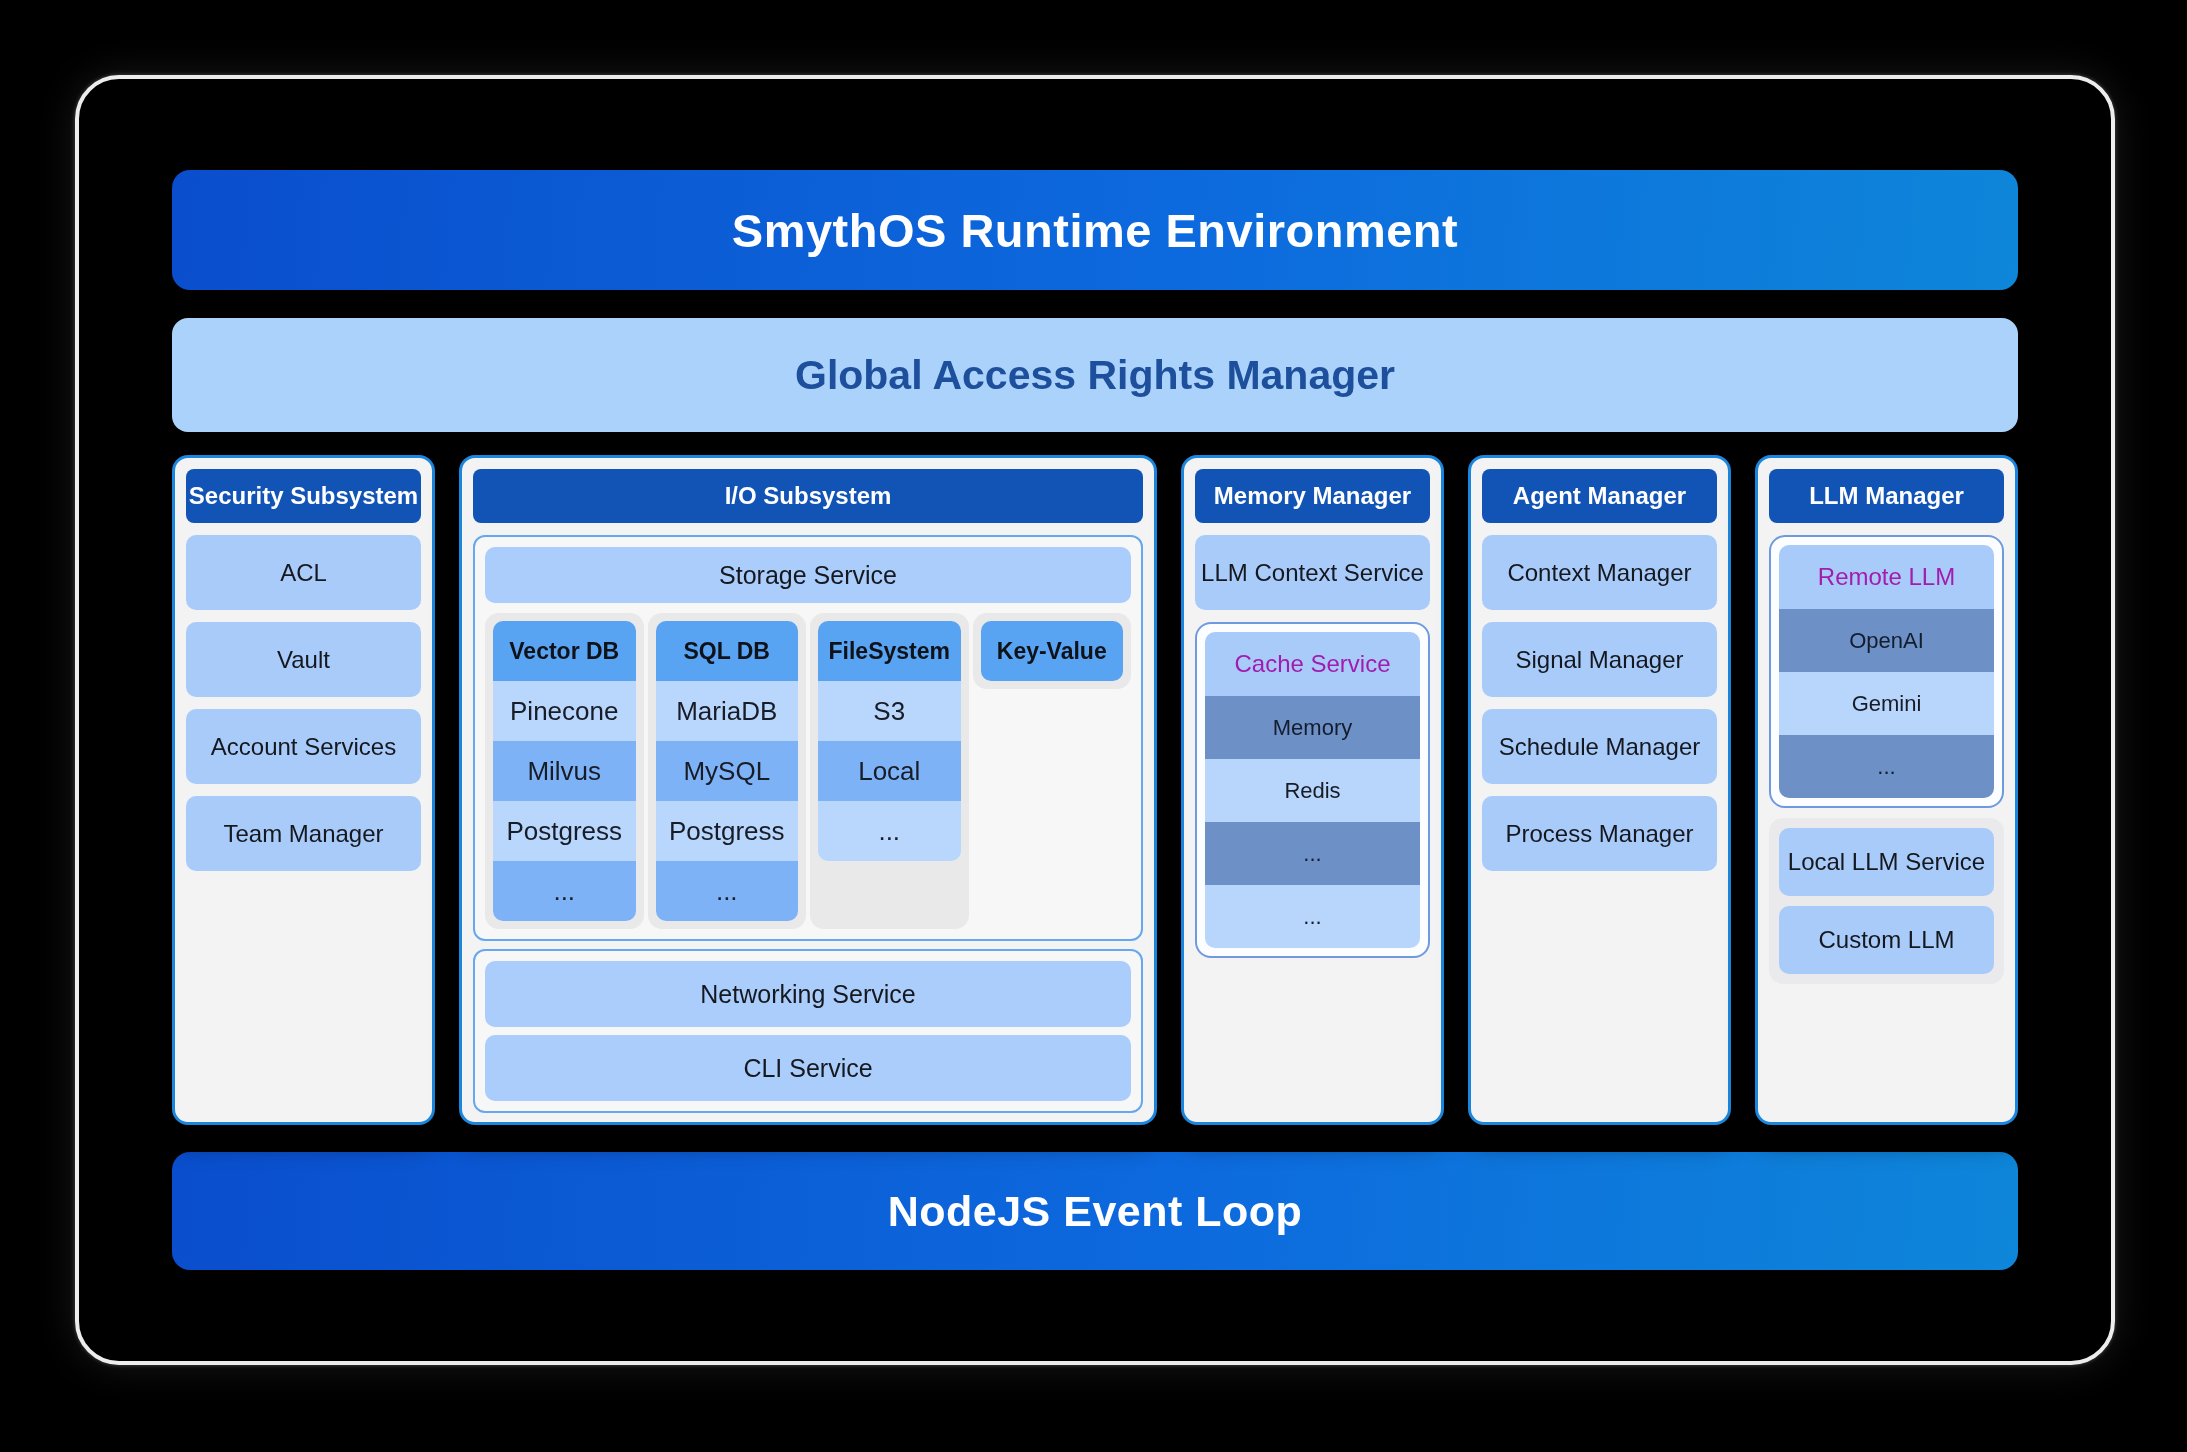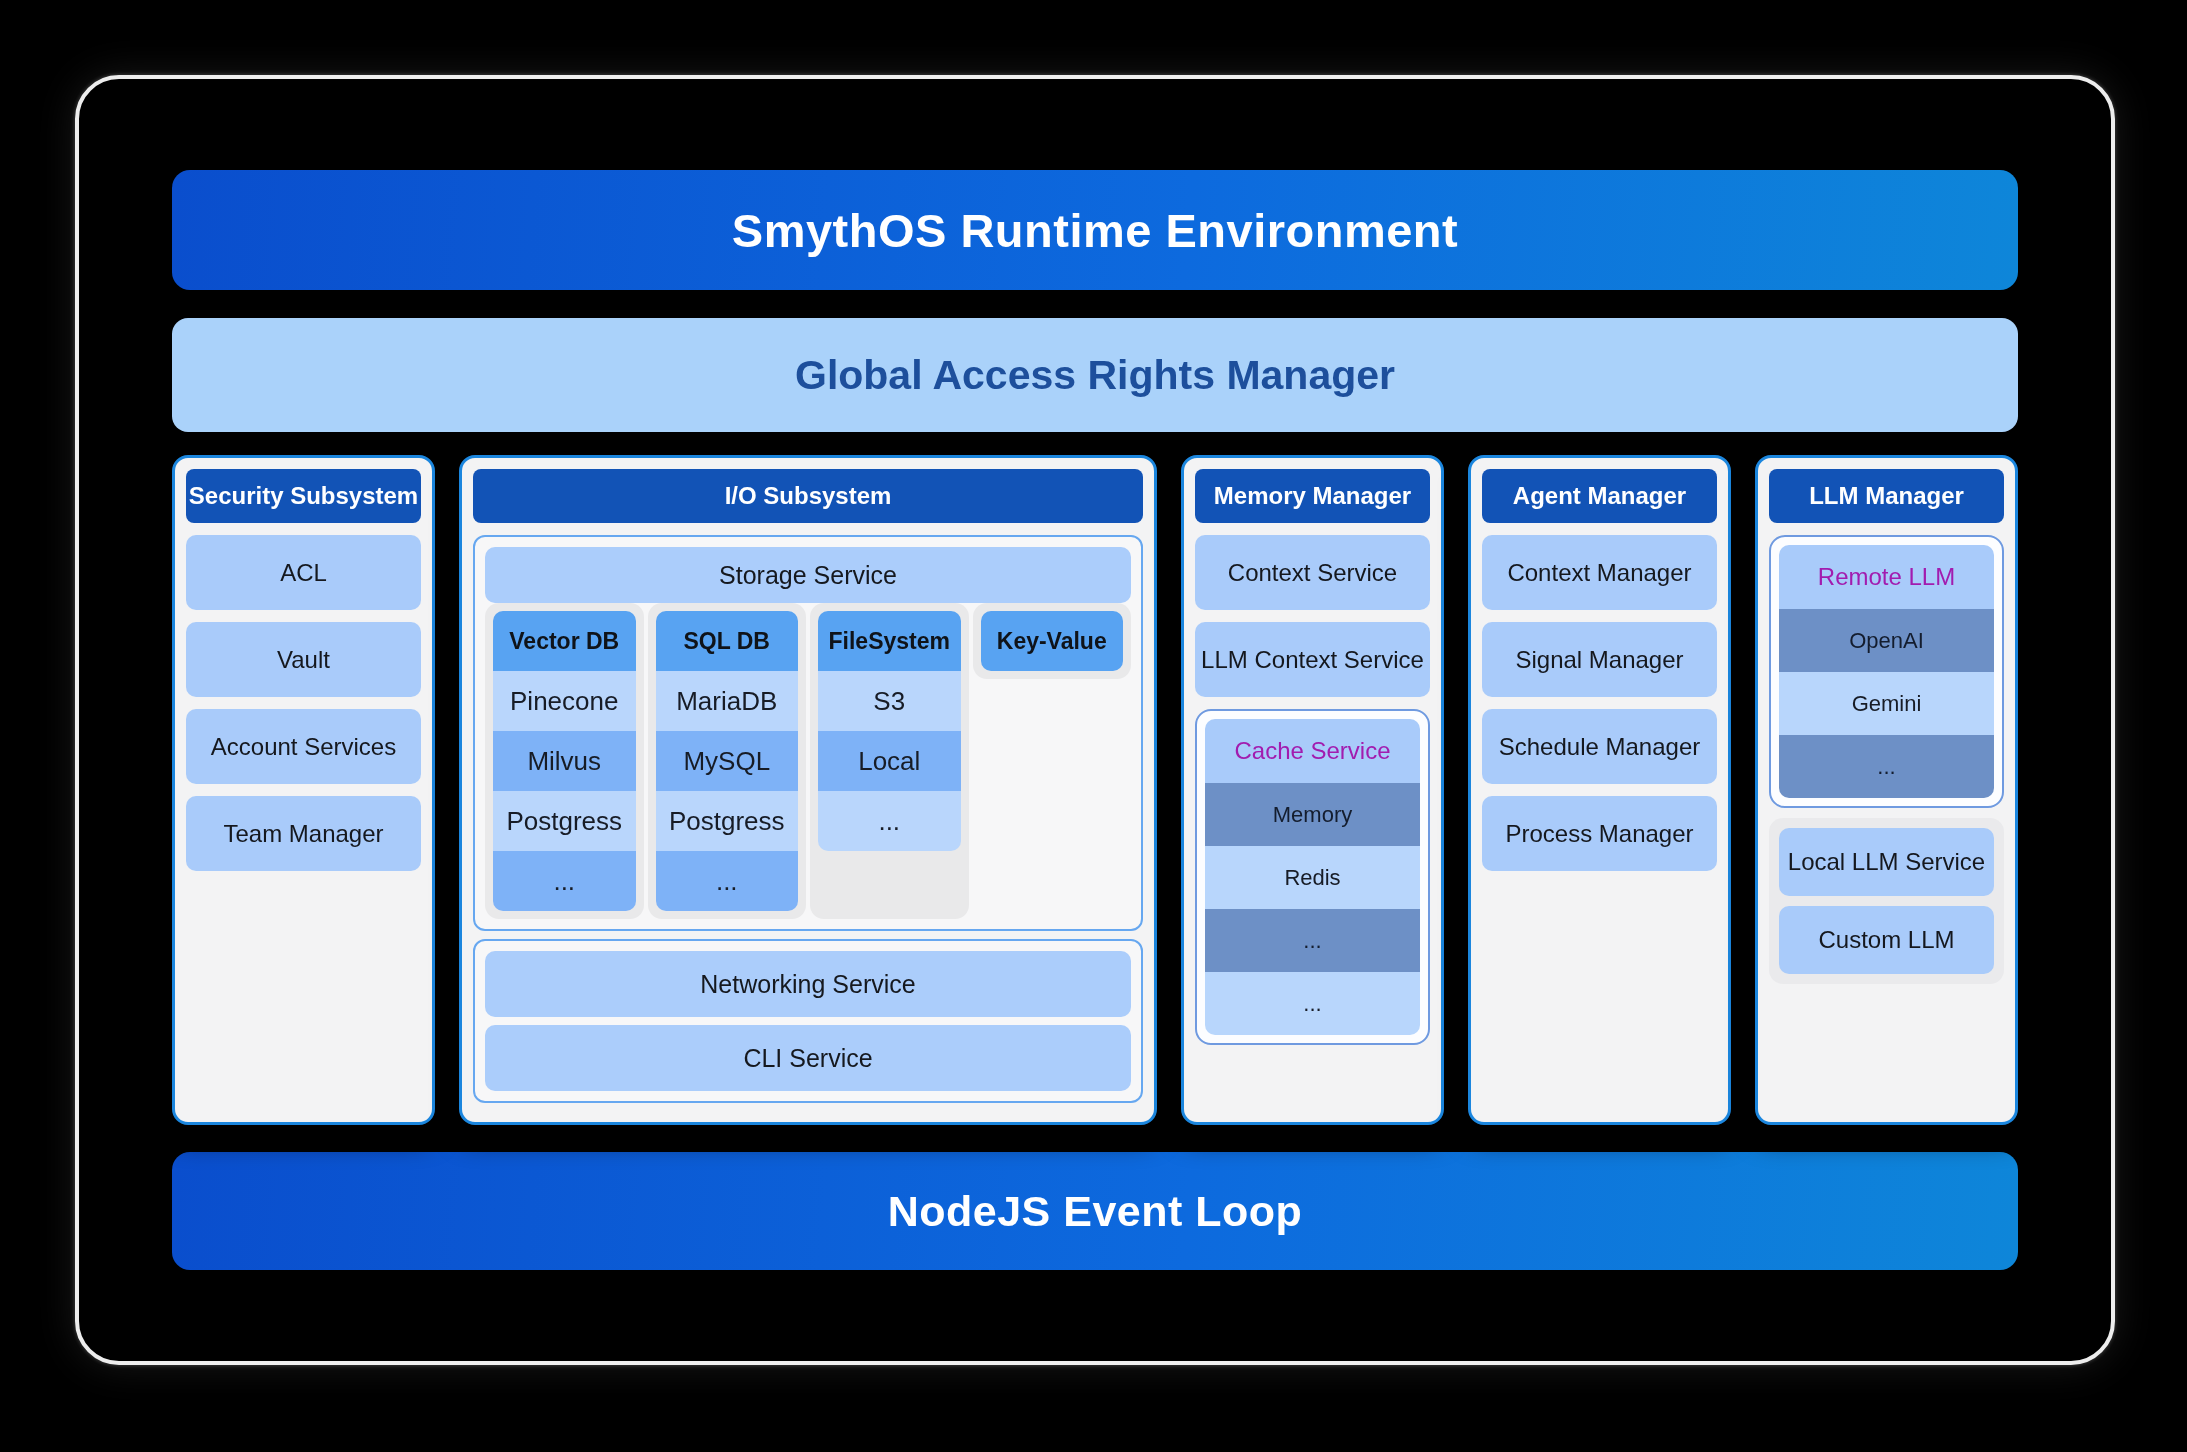--- a/index.html
+++ b/index.html
@@ -25,21 +25,21 @@
   .col.narrow{width:263px;flex:none;}
   .col.io{flex:1;}
   .col-header{height:54px;flex:none;border-radius:8px;background:#1253b6;color:#fff;
     font-weight:700;font-size:24px;display:flex;align-items:center;justify-content:center;margin-bottom:12px;}
   .item{height:75px;flex:none;border-radius:10px;background:#a9cbfa;color:#15181e;font-size:24px;
     font-weight:500;display:flex;align-items:center;justify-content:center;margin-bottom:12px;text-align:center;}
   
   .subpanel{box-sizing:border-box;border:2px solid #66a7f0;border-radius:12px;background:#f7f7f8;padding:10px;flex:none;}
   .storage-panel{margin-bottom:8px;}
   .storage-bar{height:56px;border-radius:10px;background:#abcdfb;font-size:25px;font-weight:500;color:#15181e;
-    display:flex;align-items:center;justify-content:center;}
+    display:flex;align-items:center;justify-content:center;margin-bottom:10px;}
   .groups{display:flex;gap:4px;align-items:stretch;}
   .group-wrap{flex:1;background:#e9e9ea;border-radius:14px;padding:8px;box-sizing:border-box;}
   .group-wrap.fit{align-self:flex-start;}
   .group{border-radius:10px;overflow:hidden;display:flex;flex-direction:column;}
   .g-header{height:60px;flex:none;background:#58a3f2;font-size:23px;font-weight:600;color:#0f1319;
     display:flex;align-items:center;justify-content:center;}
   .g-row{height:60px;flex:none;font-size:26px;color:#171c26;display:flex;align-items:center;justify-content:center;}
   .g-row.light{background:#b9d6fc;}
   .g-row.medium{background:#7eb2f7;}
   .services-panel .service-bar{height:66px;border-radius:10px;background:#abcdfb;font-size:25px;font-weight:500;
@@ -127,21 +127,20 @@
         </div>
 
         <div class="subpanel services-panel">
           <div class="service-bar">Networking Service</div>
           <div class="service-bar">CLI Service</div>
         </div>
       </div>
 
       <div class="col narrow">
         <div class="col-header">Memory Manager</div>
-        <div class="item">Context Service</div>
         <div class="item">LLM Context Service</div>
         <div class="stack-panel">
           <div class="stack">
             <div class="s-row head">Cache Service</div>
             <div class="s-row slate">Memory</div>
             <div class="s-row light">Redis</div>
             <div class="s-row slate">...</div>
             <div class="s-row light">...</div>
           </div>
         </div>

